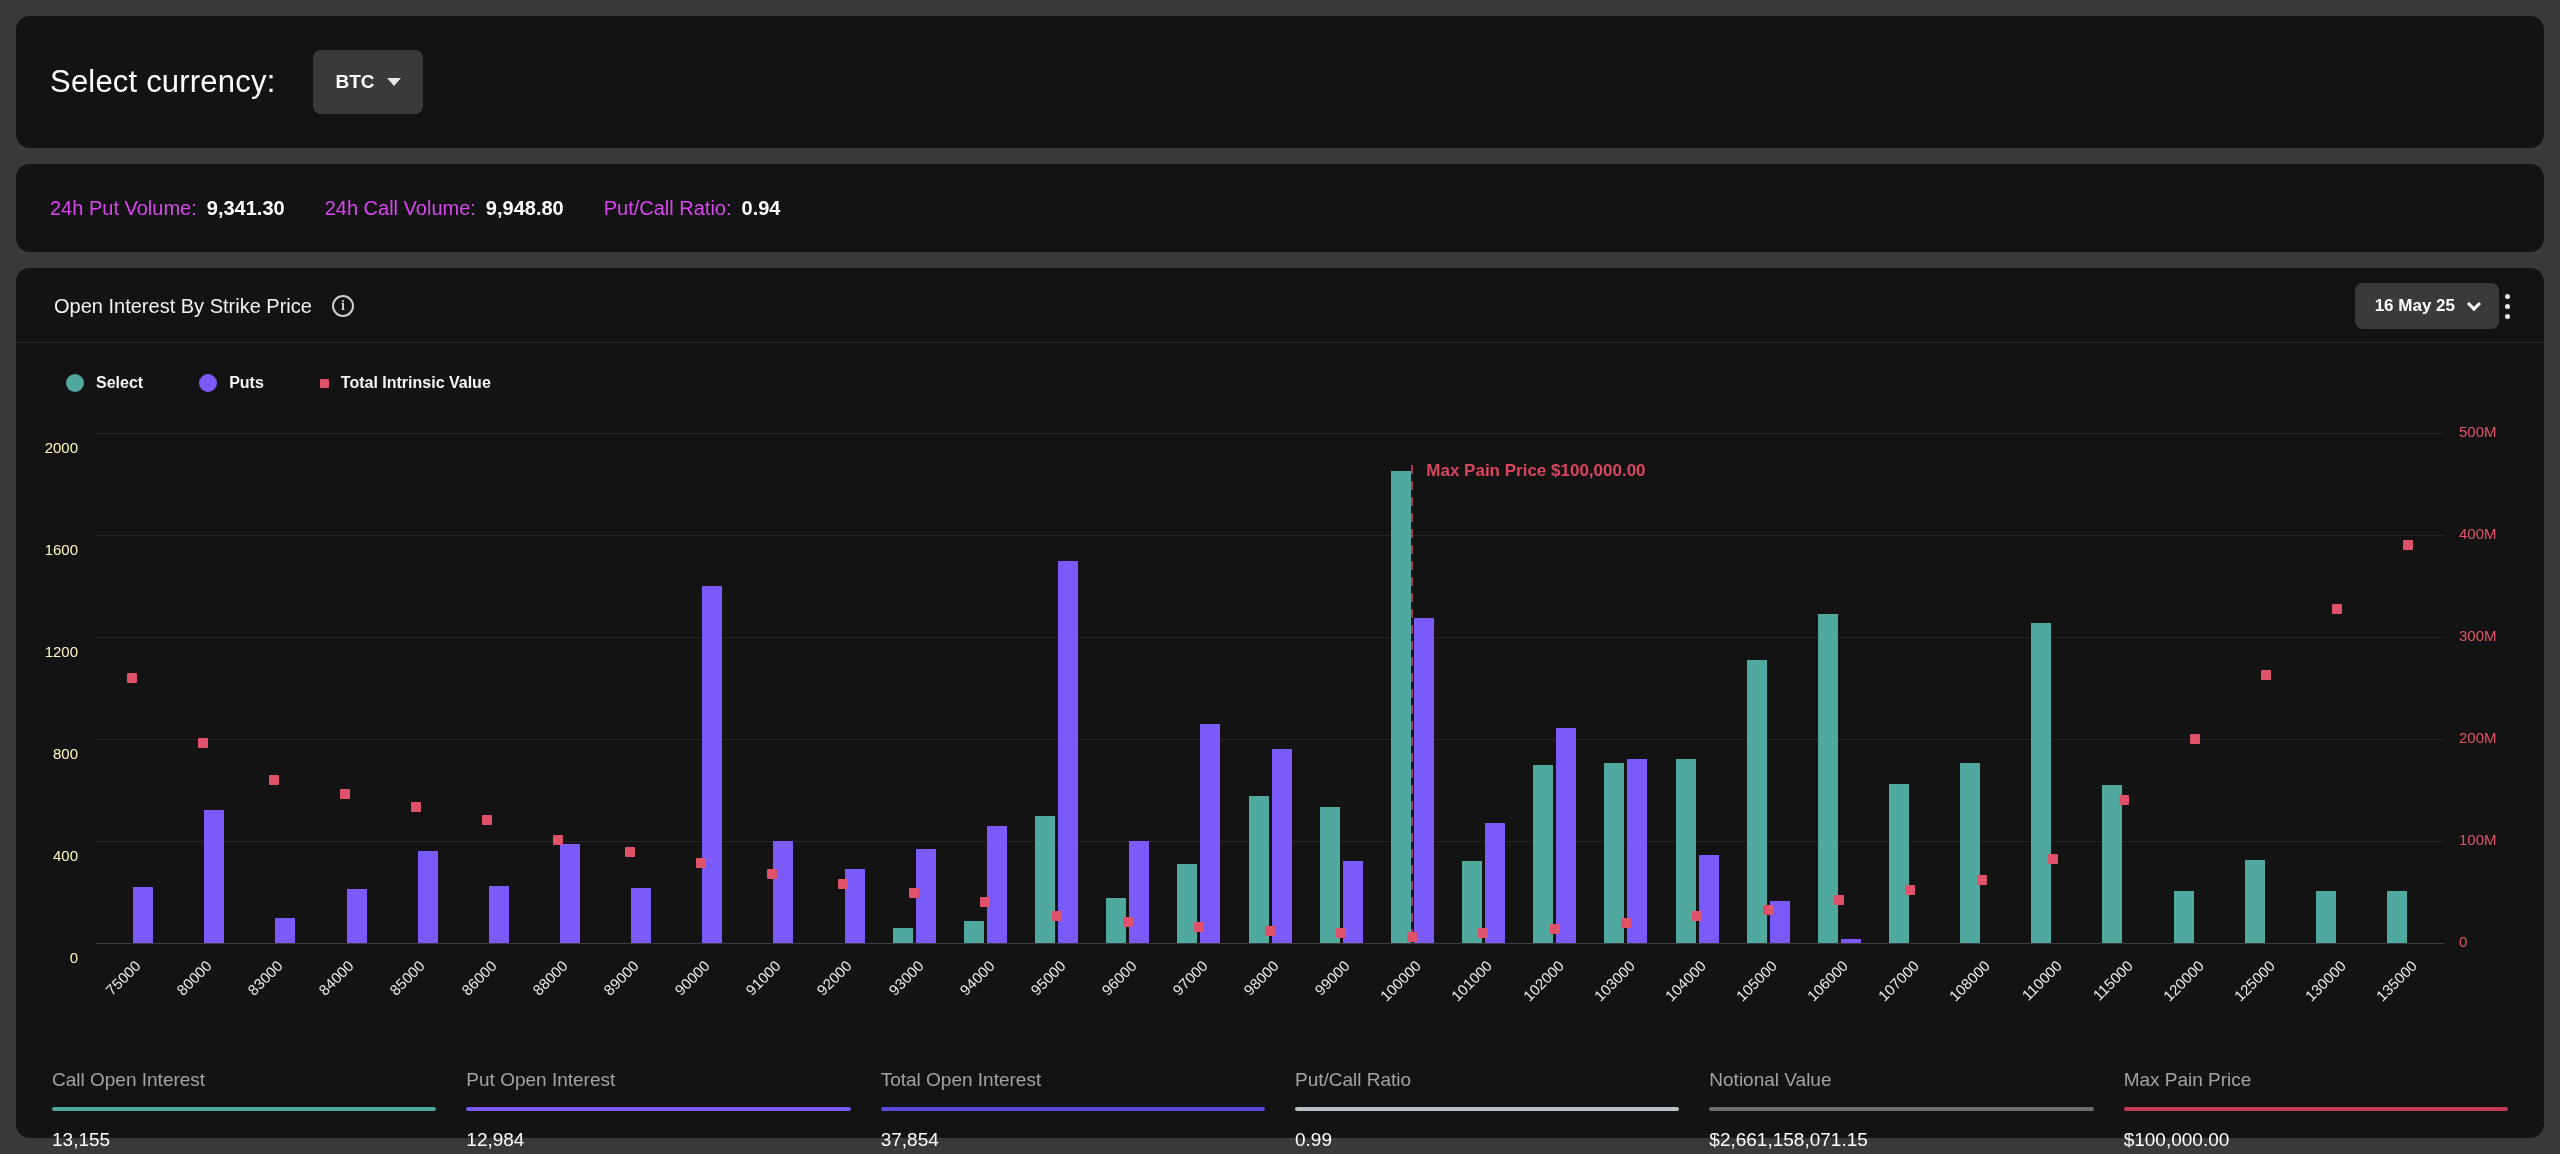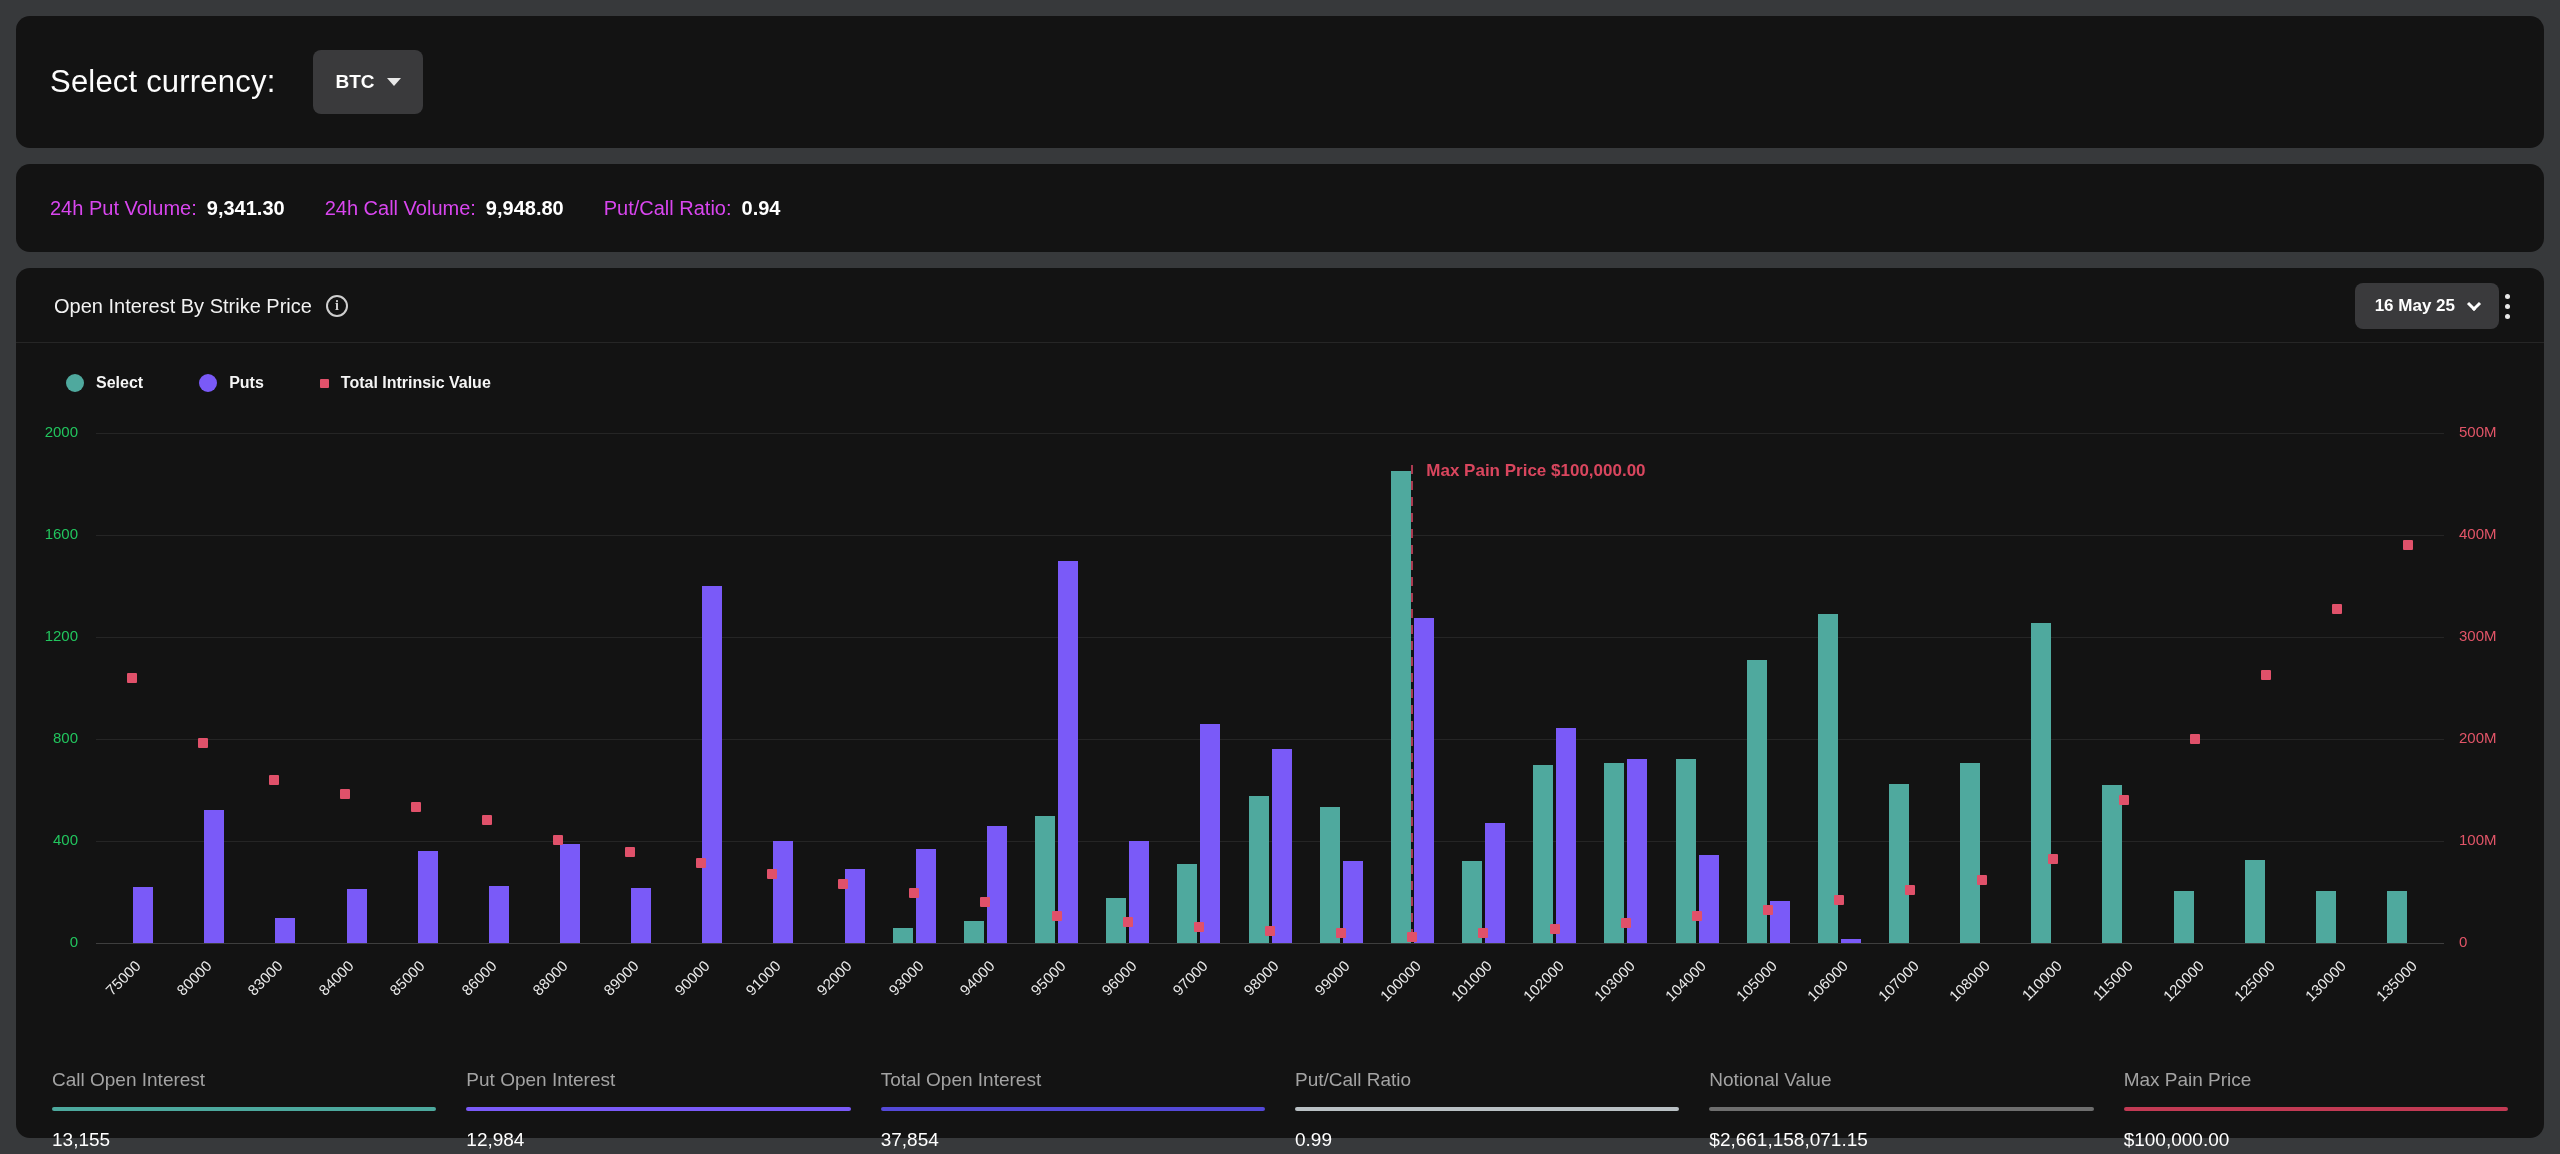--- a/index.html
+++ b/index.html
@@ -23,21 +23,21 @@
 
   
   .statsbar { height:88px; display:flex; align-items:center; padding:0 34px; gap:40px; margin-bottom:16px; }
   .stat-pair { display:flex; align-items:center; gap:10px; font-size:20px; }
   .stat-pair .s-label { color:#d946ef; }
   .stat-pair .s-value { color:#fff; font-weight:bold; }
 
   
   .chartcard { height:870px; padding:0; position:relative; }
   .chart-header { height:62px; display:flex; align-items:center; justify-content:space-between; padding:14px 28px 0 38px; }
-  .chart-title-wrap { display:flex; align-items:center; gap:14px; }
+  .chart-title-wrap { display:flex; align-items:center; gap:20px; }
   .chart-title { font-size:20px; color:#f2f2f2; }
   .info-icon {
     width:22px; height:22px; border:2px solid #cfcfcf; border-radius:50%;
     color:#cfcfcf; font-size:14px; font-weight:bold; display:flex; align-items:center; justify-content:center;
     font-family:"Liberation Serif", serif; cursor:pointer;
   }
   .header-right { display:flex; align-items:center; }
   .date-btn {
     background:#3a3a3c; border:none; border-radius:8px; color:#fff; cursor:pointer;
     font-family:inherit; font-size:17px; font-weight:bold; height:46px; padding:0 20px;
@@ -52,21 +52,21 @@
   .legend-item { display:flex; align-items:center; gap:12px; cursor:pointer; }
   .legend-item .txt { font-size:16px; font-weight:bold; color:#f5f5f5; }
   .marker-circle { width:18px; height:18px; border-radius:50%; }
   .marker-square { width:9px; height:9px; border-radius:1px; }
 
   
   .chart-area { position:relative; margin-top:34px; height:610px; }
   .plot { position:absolute; left:80px; right:100px; top:0; height:510px; }
   .gridline { position:absolute; left:0; right:0; height:1px; background:#252525; }
   .gridline.axisline { background:#3e3e3e; }
-  .ylab-left { position:absolute; left:0; width:62px; text-align:right; font-size:15px; color:#22c55e; }
+  .ylab-left { position:absolute; left:0; width:62px; text-align:right; font-size:15px; color:#fef9c3;margin-top:16px; }
   .ylab-right { position:absolute; right:8px; width:80px; text-align:left; font-size:15px; color:#e25568; }
   .bars { position:absolute; left:0; right:0; top:0; bottom:0; display:flex; align-items:flex-end; z-index:2; }
   .bar-group { flex:1; display:flex; justify-content:center; align-items:flex-end; gap:3px; height:100%; }
   .bar { width:20px; }
   .dot { position:absolute; width:10px; height:10px; border-radius:1px; transform:translateX(-50%); z-index:4; }
   .xlabel { position:absolute; top:524px; font-size:15px; color:#e9e9e9; white-space:nowrap; transform:rotate(-45deg); transform-origin:100% 0; }
   .maxpain-line { position:absolute; top:32px; bottom:0; width:2px; transform:translateX(-50%); z-index:3;
     background:repeating-linear-gradient(to bottom,#aa3a50 0 9px,transparent 9px 16px); }
   .maxpain-label { position:absolute; top:28px; font-size:17px; font-weight:bold; color:#d9465e; white-space:nowrap; z-index:5; }
 

